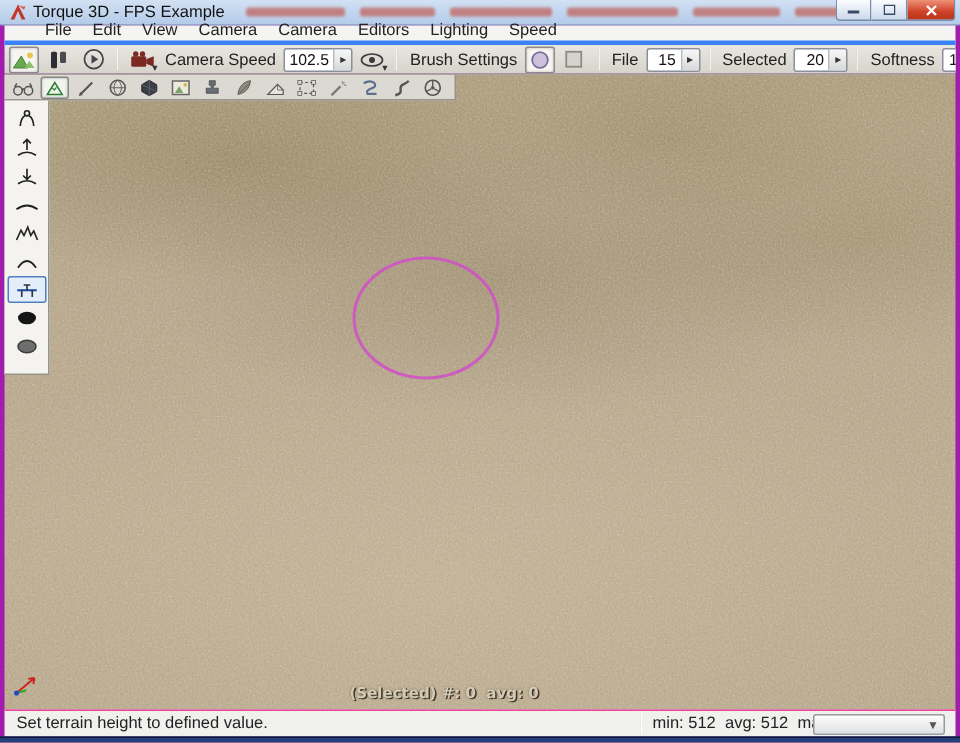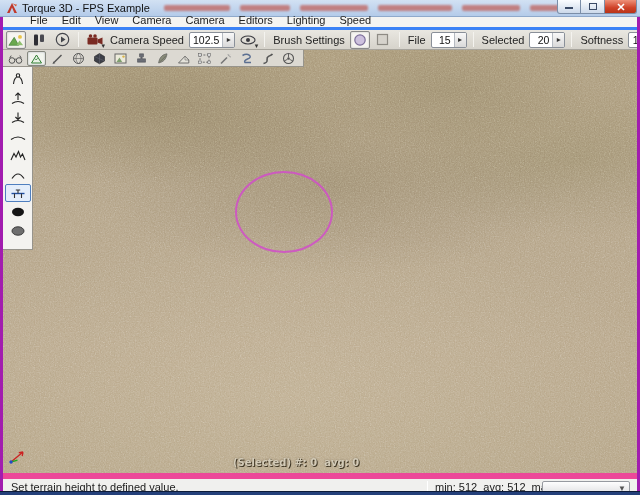--- a/index.html
+++ b/index.html
@@ -67,21 +67,21 @@
   .noise{position:absolute;left:0;top:0;width:100%;height:100%;mix-blend-mode:overlay;opacity:.5;}
   .brush-ellipse{position:absolute;left:232px;top:121px;width:98px;height:82px;border-radius:50%;
     border:2px solid rgba(209,77,201,.85);}
   .axis-gizmo{position:absolute;left:3px;top:398px;}
   .vp-status{position:absolute;top:407px;font:bold 10px "DejaVu Sans",sans-serif;color:#d3cbb8;
     white-space:pre;text-shadow:1px 1px 0 rgba(45,36,20,.85),0 0 2px rgba(45,36,20,.4);}
   .vp-status.mouse{left:25px;}
   .vp-status.selected{left:184px;margin-left:46px;}
   
   .statusbar{position:absolute;left:3px;top:473px;width:634px;height:18px;background:#f0f0ee;
-    border-top:6px solid #ec4899;}
+    border-top:1px solid #ec4899;}
   .sb-msg{position:absolute;left:8px;top:2px;color:#222;}
   .sb-groove{position:absolute;top:2px;width:1px;height:13px;background:#bdbbb6;border-right:1px solid #fff;}
   .sb-stats{position:absolute;left:432px;top:2px;color:#222;white-space:pre;}
   .sb-drop{position:absolute;right:7px;top:2px;width:88px;height:14px;border:1px solid #979aa0;
     border-radius:2px;background:linear-gradient(#fefefe,#dfe0e2);display:flex;align-items:center;
     justify-content:flex-end;padding-right:3px;color:#555;font-size:8px;}
   .bottom-strip{position:absolute;left:0;top:491px;width:640px;height:4px;background:#24407a;
     border-top:1px solid #0d1b38;}
   svg{display:block;}
 </style>

